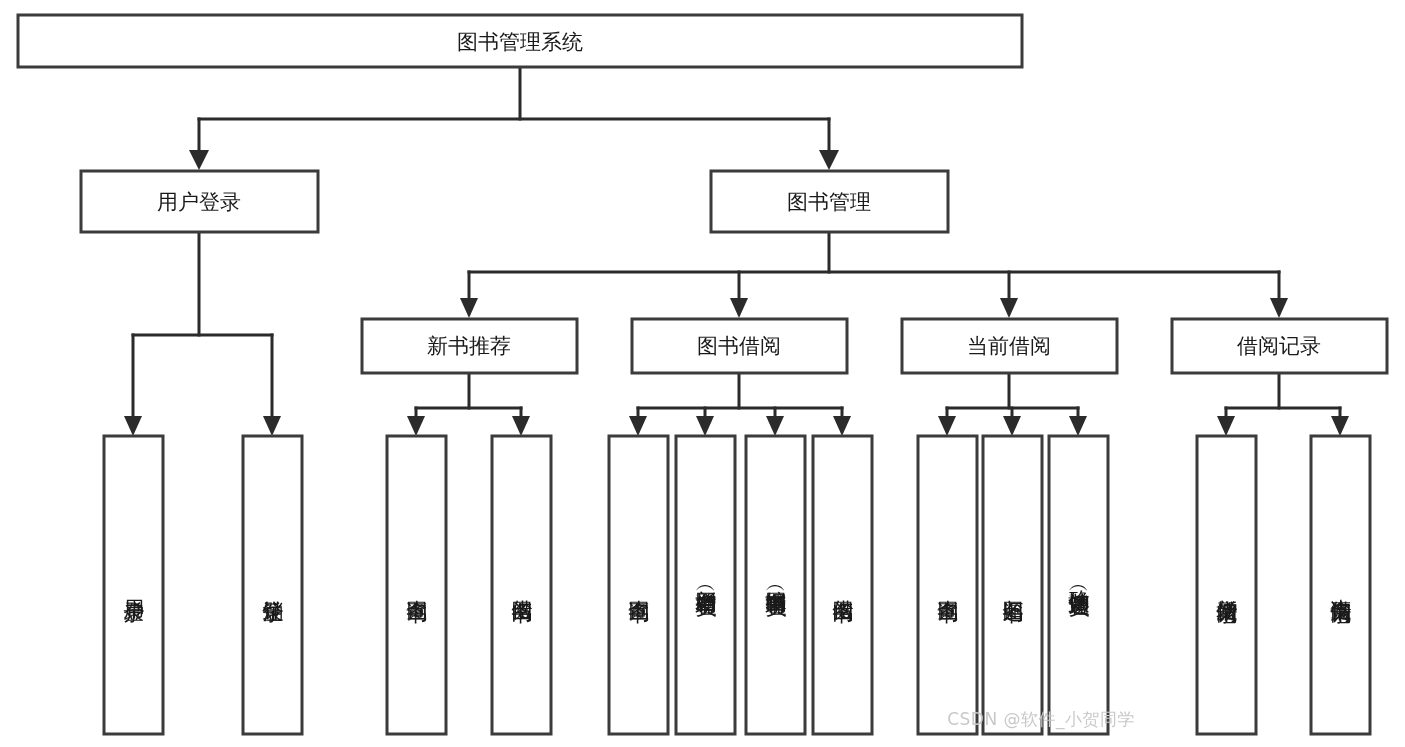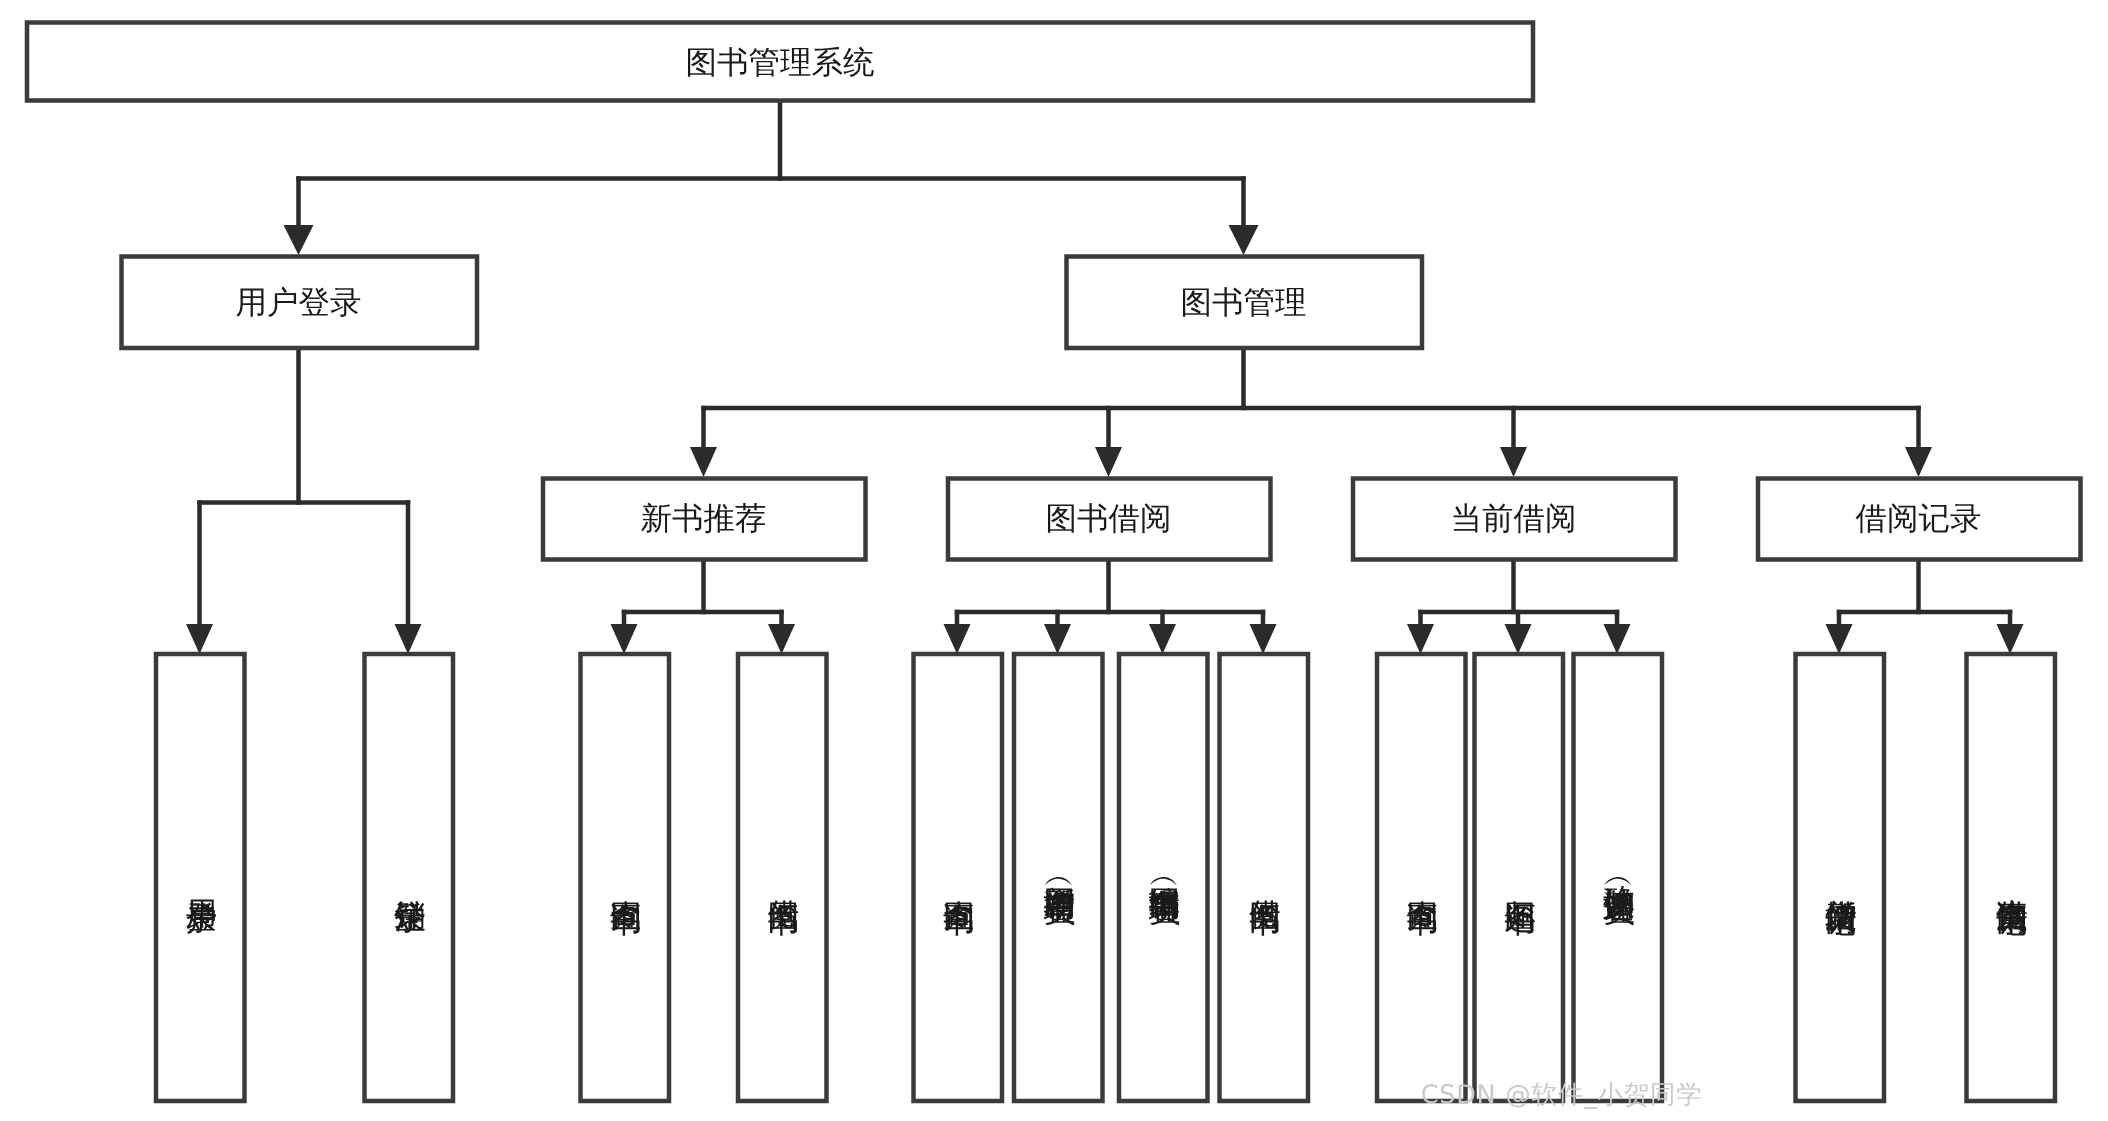--- a/index.html
+++ b/index.html
@@ -54,21 +54,21 @@
     fill: none;
     stroke-linecap: square;
   }
   .arrow-head {
     fill: #2b2b2b;
     stroke: none;
   }
   .watermark {
     position: absolute;
     right: 10px;
-    bottom: 6px;
+    bottom: 16px;
     font-family: "DejaVu Sans", "Liberation Sans", sans-serif;
     font-size: 17px;
     color: #c9c9c9;
     letter-spacing: 0.5px;
     white-space: nowrap;
     pointer-events: none;
     user-select: none;
   }
 </style>
 </head>

